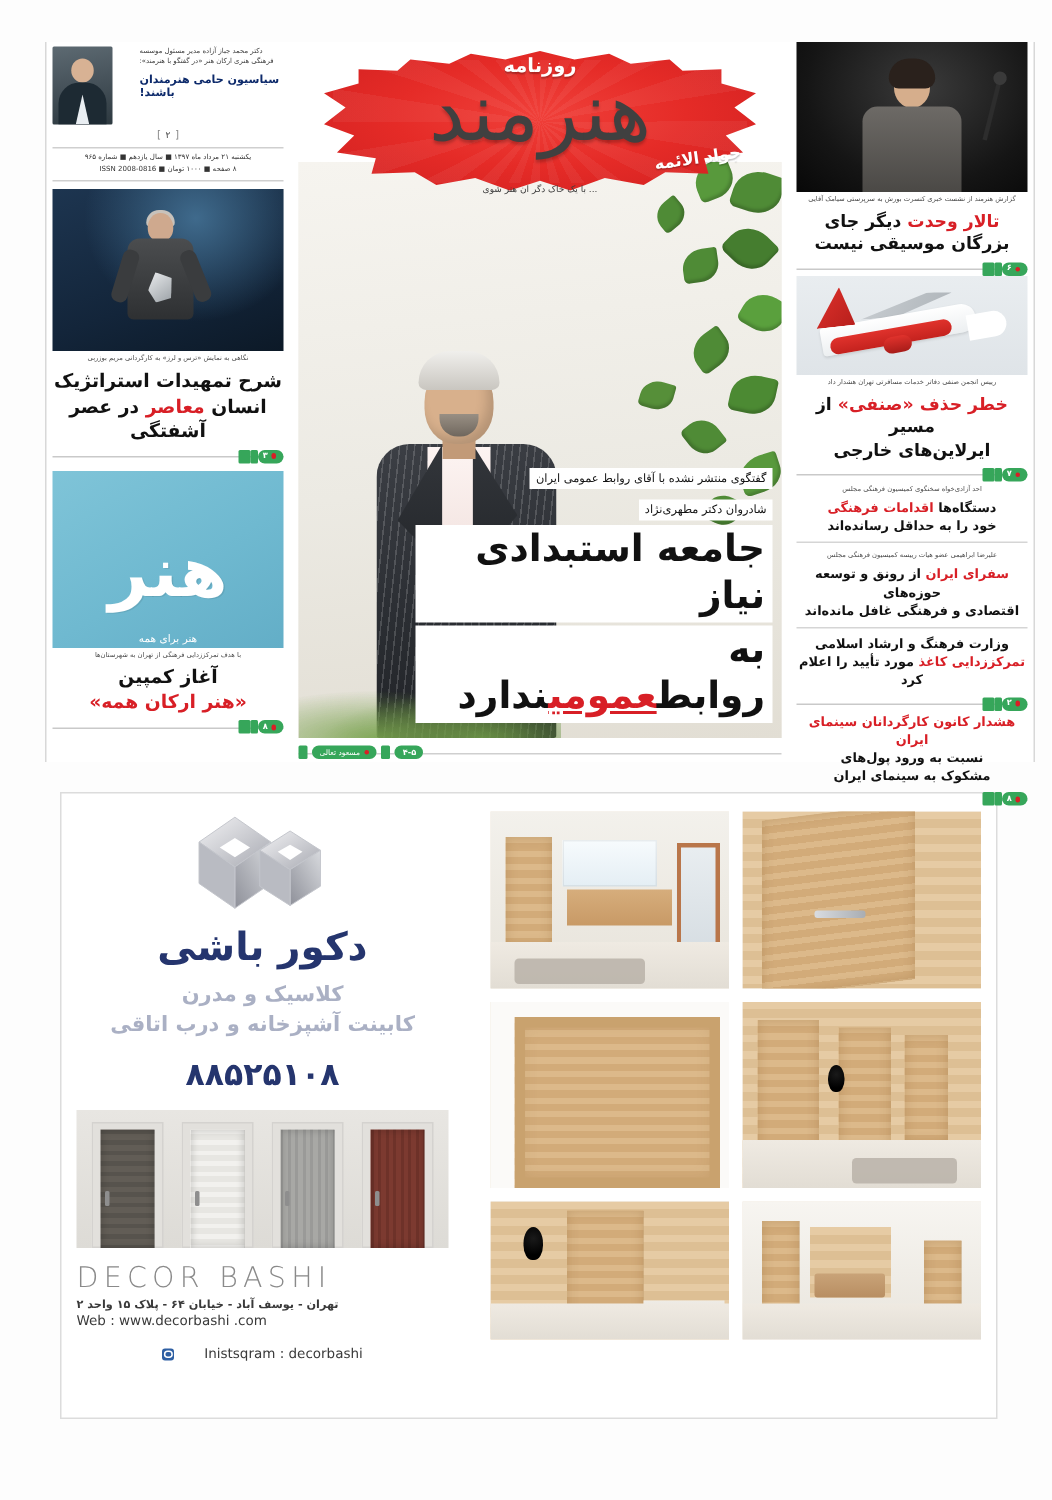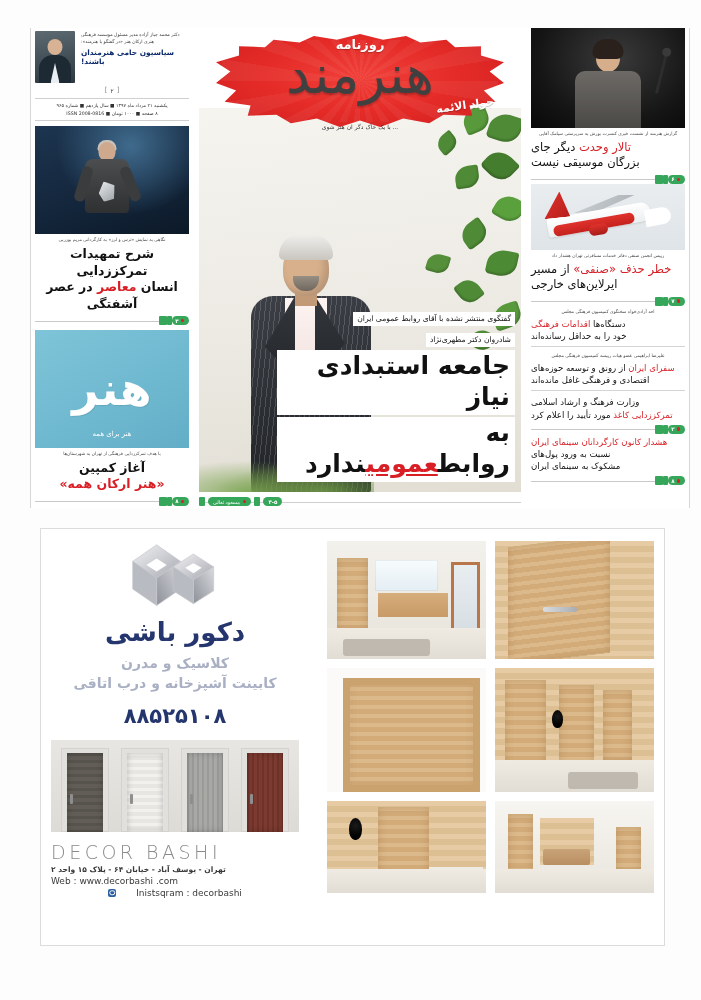--- a/index.html
+++ b/index.html
@@ -36,21 +36,21 @@
     width: 163px;
     padding: 0 4px;
     display: flex;
     flex-direction: column;
     border-left: 1px solid #d8d8d8;
   }
 
   .masthead-info {
     display: flex;
     flex-direction: row-reverse;
-    gap: 4px;
+    gap: 16px;
     align-items: flex-start;
     padding-top: 3px;
   }
   .editor-photo {
     width: 40px; height: 52px;
     background: linear-gradient(170deg,#5d6a72 0%,#49555d 42%,#2d3940 100%);
     position: relative; overflow: hidden; flex: none;
     border-radius: 1px;
   }
   .editor-photo::before {
@@ -126,21 +126,21 @@
   .rphoto.theater .arm-r { right:-3px; transform:rotate(-22deg); }
   .rphoto.theater .prop {
     position:absolute; left:50%; top:40px; width:16px; height:20px;
     background:linear-gradient(135deg,#e8eaec,#9aa0a5);
     transform:translateX(-50%) rotate(8deg);
     clip-path: polygon(20% 0,90% 12%,100% 78%,40% 100%,0 62%);
   }
 
   .rphoto.poster {
     background: linear-gradient(150deg,#7fc4d8 0%,#6fb9d0 55%,#63aec7 100%);
-    display:flex; align-items:center; justify-content:center;
+    display:flex; align-items:flex-end; justify-content:center;
     height: 118px;
   }
   .poster-inner {
     width: 88%; height: 86%; position:relative;
     display:flex; align-items:center; justify-content:center;
   }
   .poster-word {
     color:#ffffff; font-size: 46px; font-weight: bold;
     line-height:.8; letter-spacing:-2px;
     text-shadow: 1px 1px 0 rgba(0,0,0,.08);
@@ -402,21 +402,21 @@
     position:absolute; left: 58px; top: 40px; width: 19px; height: 11px;
     background: linear-gradient(180deg,#e0322c,#a81c19); border-radius:6px;
     transform: rotate(-10deg);
   }
 
   .lcaption {
     font-size: 4.5px; color:#4a4a4a; text-align:center; line-height:1.55;
     margin-top: 3px;
   }
   .lhead {
-    text-align:left; font-size: 11.5px; font-weight:normal; color:#111;
+    text-align:center; font-size: 11.5px; font-weight:bold; color:#111;
     line-height:1.34; margin-top: 2px;
   }
   .lhead.sm { font-size: 8.6px; line-height:1.42; }
   .lhead .red { color:#d81f26; }
   .hr-thin { border-top:1px solid #d5d5d5; margin: 4px 0 3px 0; }
 
   
   .advert {
     position:absolute; left: 40px; top: 528px;
     width: 625px; height: 418px;
@@ -471,21 +471,21 @@
   .door.d4 .handle { left: 9px; }
 
   .ad-footer { margin-top: 9px; text-align:left; width:100%; }
   .ad-en {
     font-size: 19px; color:#8a8a8a; letter-spacing: 3.5px;
     direction:ltr; font-weight: 300;
   }
   .ad-addr { font-size: 7.5px; color:#3a3a3a; margin-top: 2px; font-weight:bold;}
   .ad-web { font-size: 9px; color:#3a3a3a; margin-top: 2px; direction:ltr; }
   .ad-ig {
-    font-size: 9px; color:#3a3a3a; margin-top: 2px; direction:ltr;
+    font-size: 9px; color:#3a3a3a; margin-top: 12px; direction:ltr;
     display:flex; align-items:center; justify-content:center; gap:20px;
   }
   .ig-box {
     width: 8px; height: 8px; border-radius: 2px;
     background:#2e5fa3; position:relative; flex:none;
   }
   .ig-box::after {
     content:""; position:absolute; left:50%; top:50%; width:3.5px;height:3.5px;
     border:1px solid #fff; border-radius:50%; transform:translate(-50%,-50%);
   }
@@ -567,21 +567,21 @@
             <div class="hair"></div>
               <div class="head"></div>
             <div class="body"></div>
               <div class="arm-l"></div>
               <div class="arm-r"></div>
             <div class="prop"></div>
           </div>
         </div>
         <div class="rcaption">نگاهی به نمایش «ترس و لرز» به کارگردانی مریم بوزربی</div>
         <div class="rhead">
-          <div>شرح تمهیدات تمرکززدایی</div>
+          <div>شرح تمهیدات استراتژیک</div>
           <div><span>انسان</span><span class="red"> معاصر </span><span>در عصر آشفتگی</span></div>
         </div>
         <div class="greenbar">
           <div class="line"></div>
           <div class="pill">
             <span class="dot"></span>
             <span class="pg">۳</span>
           </div>
           <div class="seg"></div>
             <div class="seg seg2"></div>

